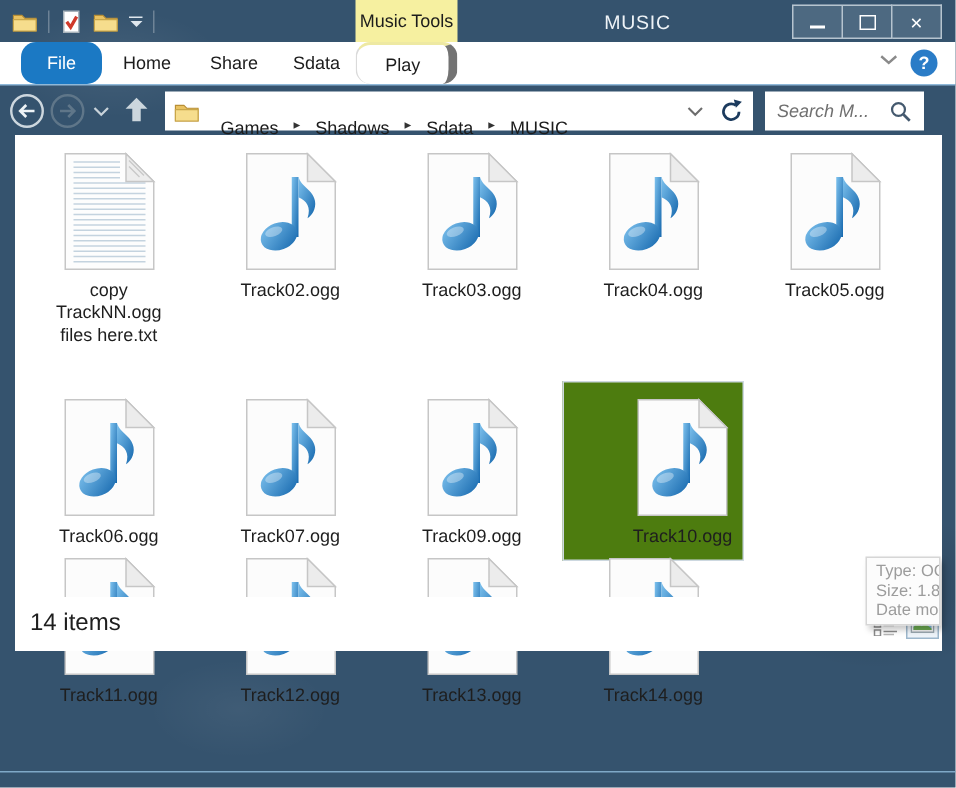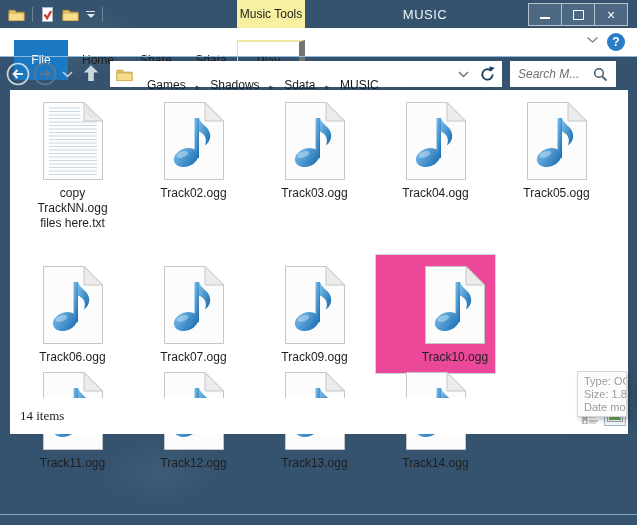--- a/index.html
+++ b/index.html
@@ -29,56 +29,56 @@
              color:#eef3f7;font-size:13px;letter-spacing:.5px;}
   .winbtns{left:528px;top:3px;display:flex;}
   .winbtn{width:32px;height:21px;border:1px solid #b6c4cf;background:rgba(190,205,218,.18);
           display:flex;align-items:center;justify-content:center;color:#fff;}
   .winbtn + .winbtn{border-left:none;}
   .glyph-min{width:10px;height:2px;background:#fff;margin-top:6px;}
   .glyph-max{width:9px;height:8px;border:1px solid #fff;}
   .glyph-close{font-size:14px;line-height:14px;color:#fff;}
   
   .tabrow{left:0;top:28px;width:637px;height:28px;background:#fff;}
-  .tab{position:absolute;top:12px;height:40px;display:flex;align-items:center;justify-content:center;
-       font-size:12px;color:#1c1c1c;cursor:default;}
+  .tab{position:absolute;top:0;height:28px;display:flex;align-items:center;justify-content:center;
+       font-size:12px;color:#1c1c1c;cursor:default;border-radius:10px;}
   .tab-file{left:14px;width:54px;background:#1b79c4;color:#fff;}
   .tab-home{left:72px;width:52px;}
   .tab-share{left:128px;width:56px;}
   .tab-view{left:186px;width:50px;}
   .tab-play{left:237px;width:68px;border-left:1px solid #dadada;border-right:6px solid #737373;
             border-top:2px solid #eee9a2;box-sizing:border-box;}
   .rib-collapse{left:586px;top:8px;}
   .helpbtn{left:607px;top:5px;width:18px;height:18px;border-radius:50%;background:#2a7cc7;color:#fff;
            font-size:12px;font-weight:bold;display:flex;align-items:center;justify-content:center;}
   
   .navrow{left:0;top:56px;width:637px;height:34px;border-top:1px solid #8fb8d8;box-sizing:border-box;}
   .navbtn{position:absolute;top:5px;}
   .addrbar{left:110px;top:4px;width:392px;height:26px;background:#fff;display:flex;align-items:center;box-sizing:border-box;padding:0 6px;}
-  .crumbs{display:flex;align-items:flex-end;gap:10px;font-size:12px;color:#1c1c1c;margin-left:14px;margin-top:21px;}
+  .crumbs{display:flex;align-items:flex-start;gap:10px;font-size:12px;color:#1c1c1c;margin-left:14px;margin-top:21px;}
   .crumb-sep{font-size:9px;color:#333;}
   .addr-right{margin-left:auto;display:flex;align-items:center;gap:10px;}
   .searchbox{left:510px;top:4px;width:106px;height:26px;background:#fff;display:flex;align-items:center;box-sizing:border-box;padding:0 8px;}
   .searchbox .ph{font-size:12px;font-style:italic;color:#707070;flex:1;}
   
   .content{left:10px;top:90px;width:618px;height:344px;background:#fff;}
   .filerow{position:absolute;left:2px;display:flex;}
   .tile{width:121px;display:flex;justify-content:center;}
   .tile-inner{width:103px;border:1px solid transparent;padding:10px 0 8px;display:flex;flex-direction:column;align-items:center;}
-  .tile-inner.sel{border-color:#cdd8e0;background:#ec4899;padding-left:39px;}
+  .tile-inner.sel{border-color:#cdd8e0;background:#4d7c0f;padding-left:39px;}
   .flabel{margin-top:5px;font-size:12px;line-height:15px;color:#1e1e1e;text-align:center;max-width:100px;}
   .flabel.narrow{width:84px;}
   
   .tooltip{left:577px;top:371px;width:50px;height:46px;background:#fcfcfc;border:1px solid #d6d6d6;
            box-shadow:2px 3px 4px rgba(0,0,0,.22);box-sizing:border-box;padding:3px 0 0 6px;
            font-size:11px;line-height:13px;color:#9c9c9c;overflow:hidden;z-index:5;}
   .tooltip div{white-space:nowrap;}
   
   .statusbar{position:absolute;left:0;bottom:0;width:100%;height:36px;background:#fff;}
-  .statusbar .count{position:absolute;left:10px;top:0;height:36px;display:flex;align-items:center;font-size:13px;color:#1e1e1e;font-family:Liberation Serif, serif;}
+  .statusbar .count{position:absolute;left:10px;top:0;height:36px;display:flex;align-items:center;font-size:16px;color:#1e1e1e;}
   .viewbtns{position:absolute;right:2px;top:6px;display:flex;align-items:center;gap:5px;}
   .thumbbtn{width:22px;height:22px;border:1px solid #9db7cc;background:#eef4fa;display:flex;align-items:center;justify-content:center;box-sizing:border-box;}
   .bottomedge{left:0;top:514px;width:637px;height:1px;background:#7fa8c7;}
   svg{display:block;}
 </style>
 </head>
 <body>
 
 <svg width="0" height="0" style="position:absolute">
   <defs>

